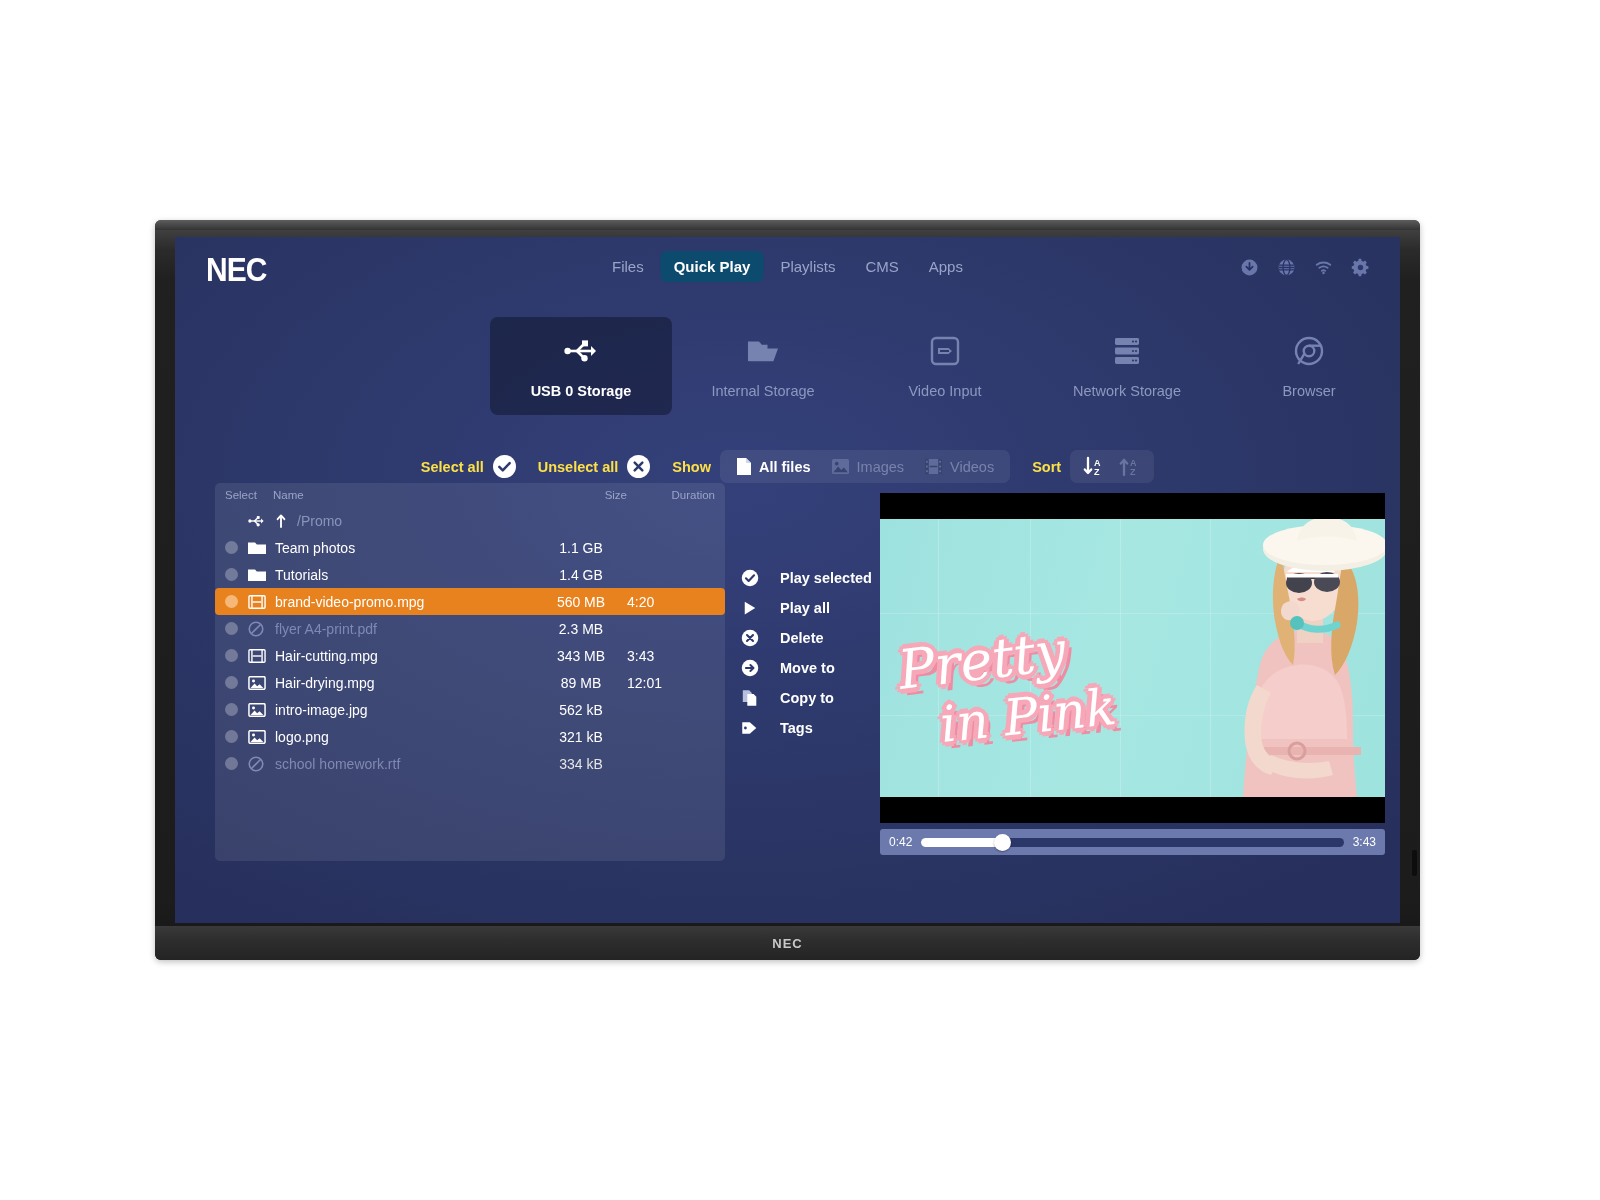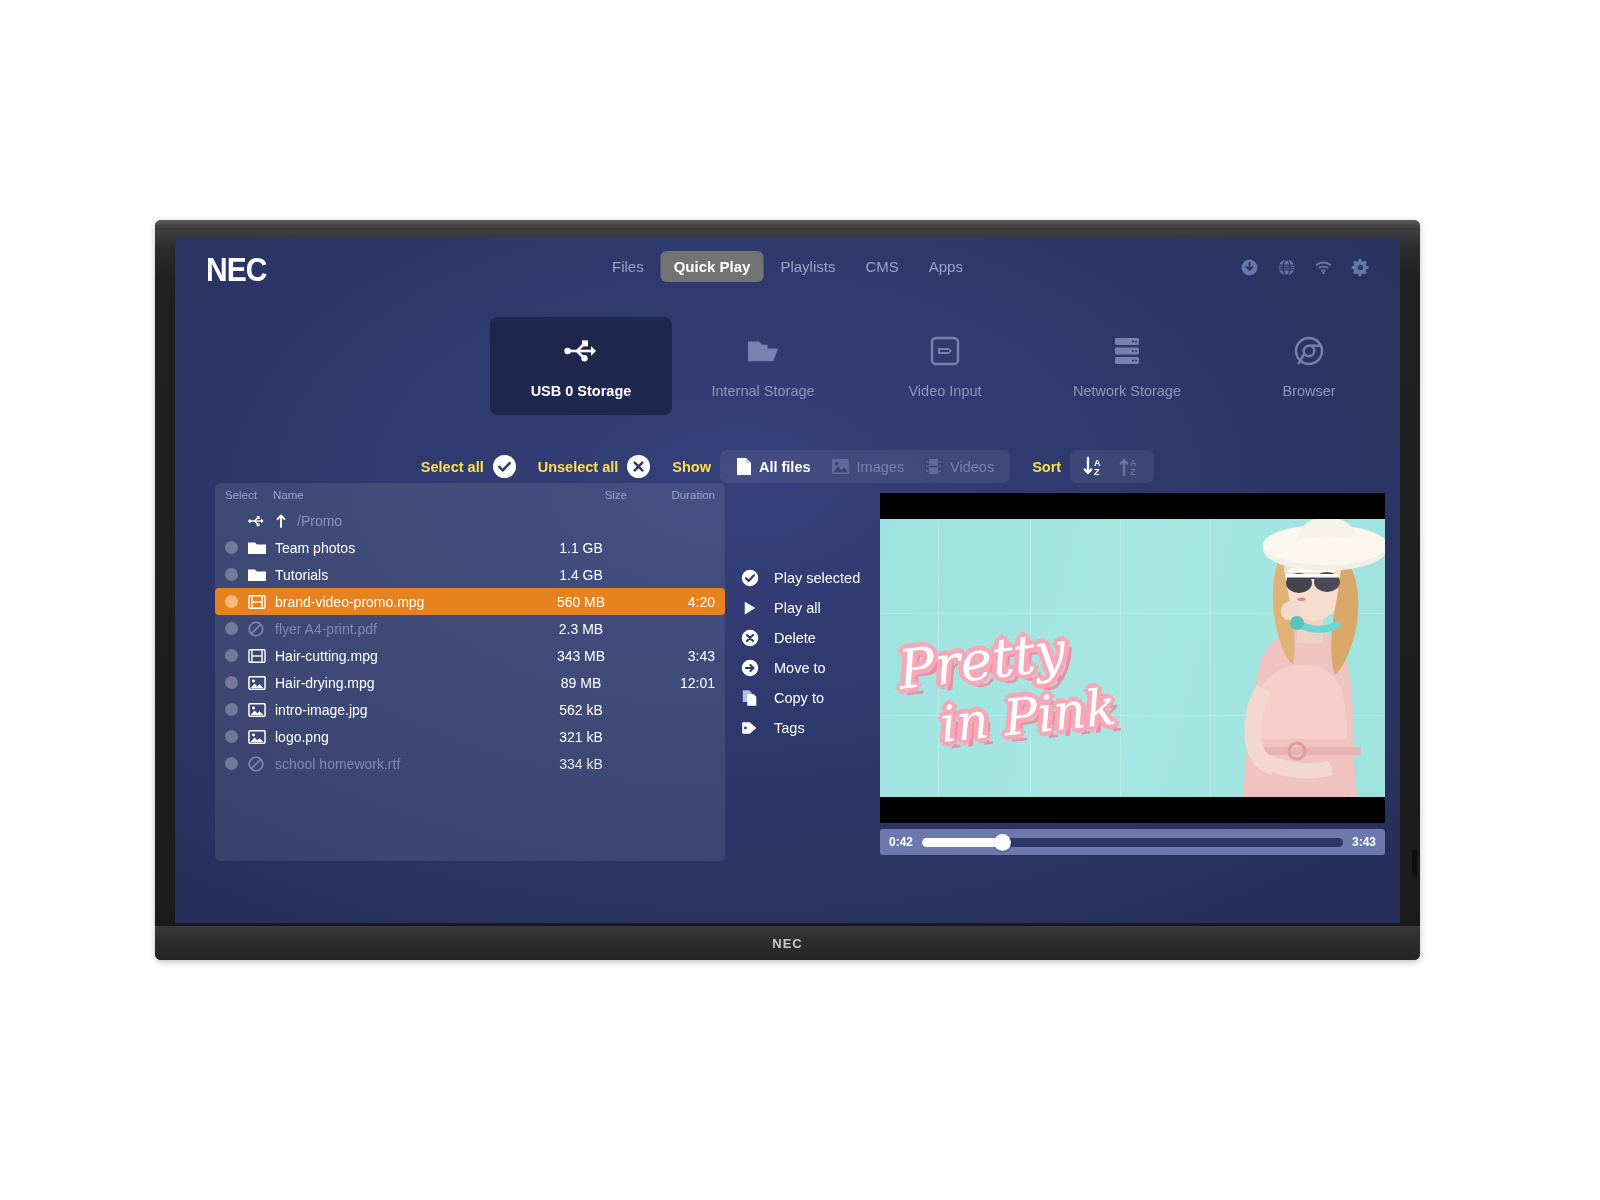--- a/index.html
+++ b/index.html
@@ -70,21 +70,21 @@
   }
   .nav-item {
     padding: 7px 13px;
     font-size: 15px;
     color: #9aa4c9;
     border-radius: 6px;
     white-space: nowrap;
     cursor: pointer;
   }
   .nav-item.active {
-    background: #737373;
+    background: #0c4a6e;
     color: #ffffff;
     font-weight: bold;
   }
   #header-icons {
     position: absolute; right: 30px; top: 21px;
     display: flex; align-items: center; gap: 18px;
   }
   .hdr-icon { width: 19px; height: 19px; display: block; opacity: .95; cursor: pointer; }
 
   
@@ -156,30 +156,30 @@
   .f-row.path { color: #8a93bb; }
   .f-dot {
     width: 13px; height: 13px; border-radius: 50%;
     background: rgba(255,255,255,0.28); margin-right: 10px; flex: none;
   }
   .f-row.selected .f-dot { background: #f6b878; }
   .f-spacer { width: 23px; flex: none; }
   .f-icon { width: 19px; margin-right: 8px; flex: none; display: flex; align-items:center; }
   .f-name { flex: 1; white-space: nowrap; overflow: hidden; }
   .f-size { width: 92px; text-align: center; }
-  .f-dur  { width: 88px; text-align: right; }
+  .f-dur  { width: 88px; }
 
   
   #actions {
     position: absolute; left: 566px; top: 332px;
     display: flex; flex-direction: column; gap: 12px;
   }
   .act {
-    display: flex; align-items: center; gap: 15px;
-    font-size: 14.5px; color: #ffffff; font-weight: normal; cursor: pointer;
+    display: flex; align-items: center; gap: 21px;
+    font-size: 14.5px; color: #ffffff; font-weight: bold; cursor: pointer;
   }
   .act-ico { width: 18px; height: 18px; display: flex; align-items: center; justify-content: center; flex: none; }
 
   
   #player {
     position: absolute; left: 705px; top: 256px;
     width: 505px; height: 362px;
   }
   #video-stage {
     position: absolute; left: 0; top: 0; width: 505px; height: 330px;
@@ -214,21 +214,21 @@
 
   
   #model { position: absolute; right: -6px; bottom: 0; width: 190px; height: 278px; }
 
   #progress-bar {
     position: absolute; left: 0; top: 336px; width: 505px; height: 26px;
     background: #6b79ad;
     border-radius: 3px;
     display: flex; align-items: center; padding: 0 9px; gap: 9px;
   }
-  .ptime { font-size: 12px; color: #ffffff; font-weight: bold; flex: none; }
+  .ptime { font-size: 12px; color: #ffffff; font-weight: normal; flex: none; }
   #track {
     position: relative; flex: 1; height: 9px; border-radius: 5px;
     background: #2c3769; cursor: pointer;
   }
   #track-fill {
     position: absolute; left: 0; top: 0; height: 9px;
     width: 19%;
     background: #ffffff; border-radius: 5px;
   }
   #track-knob {

